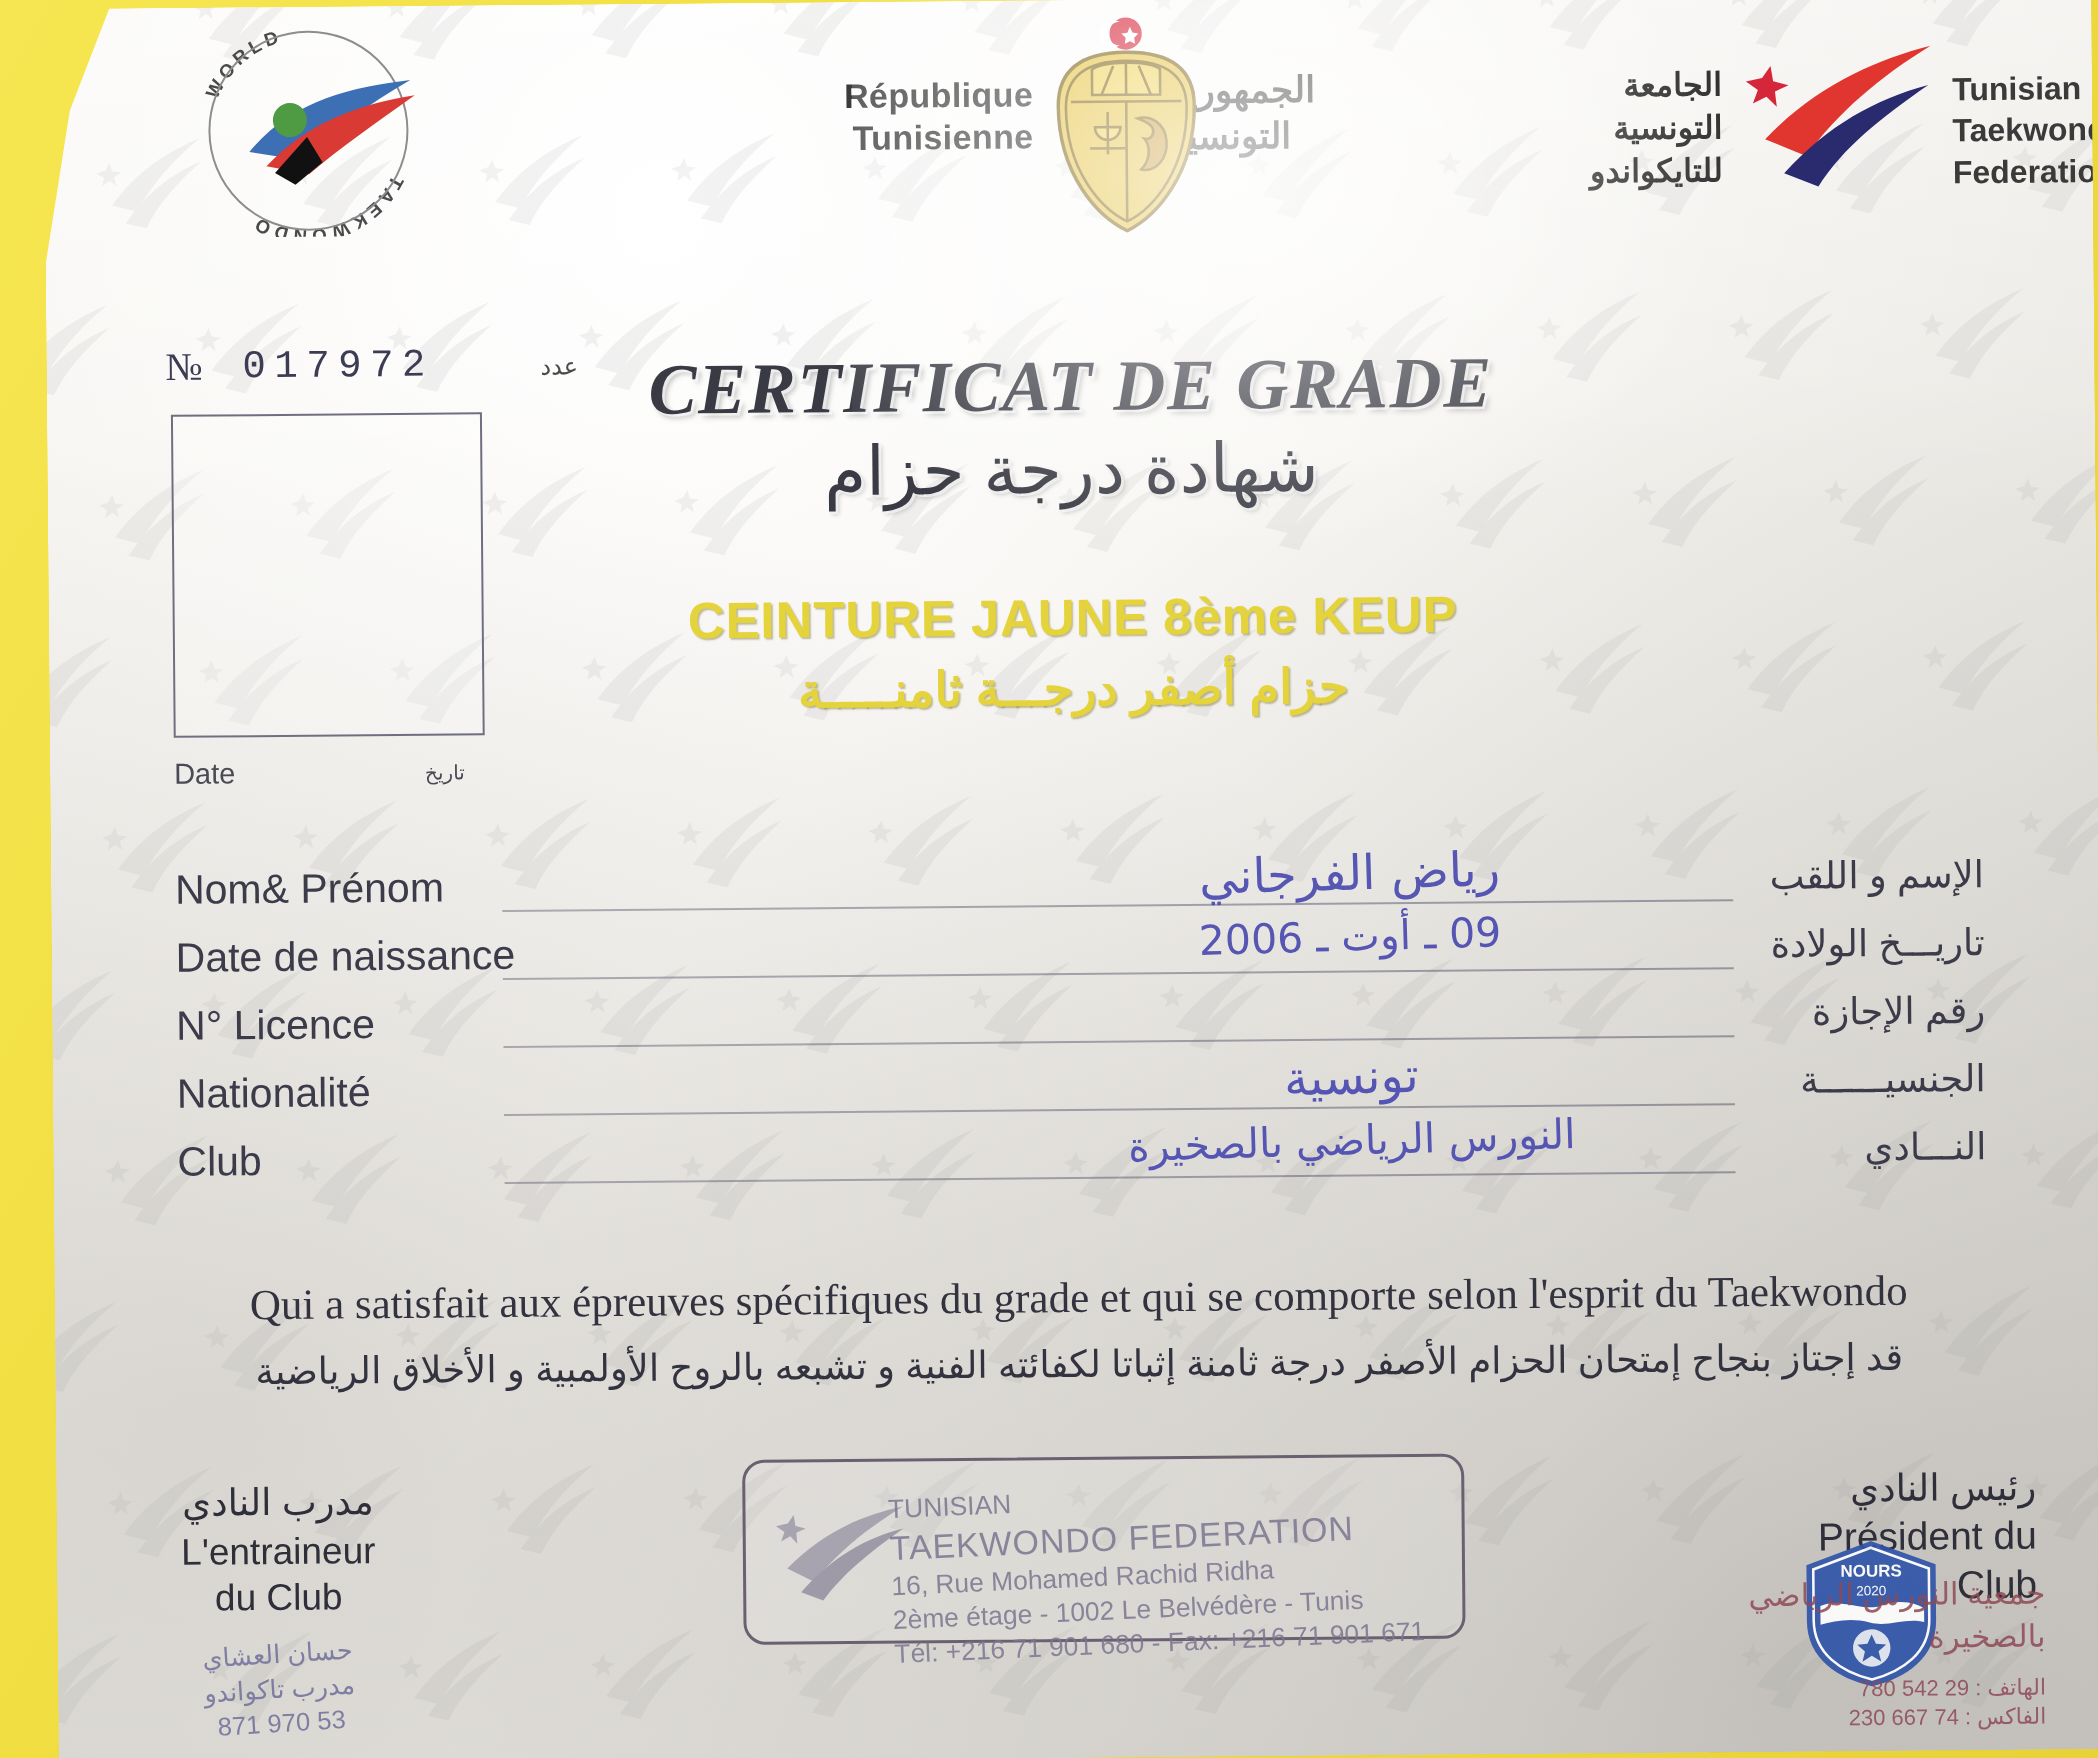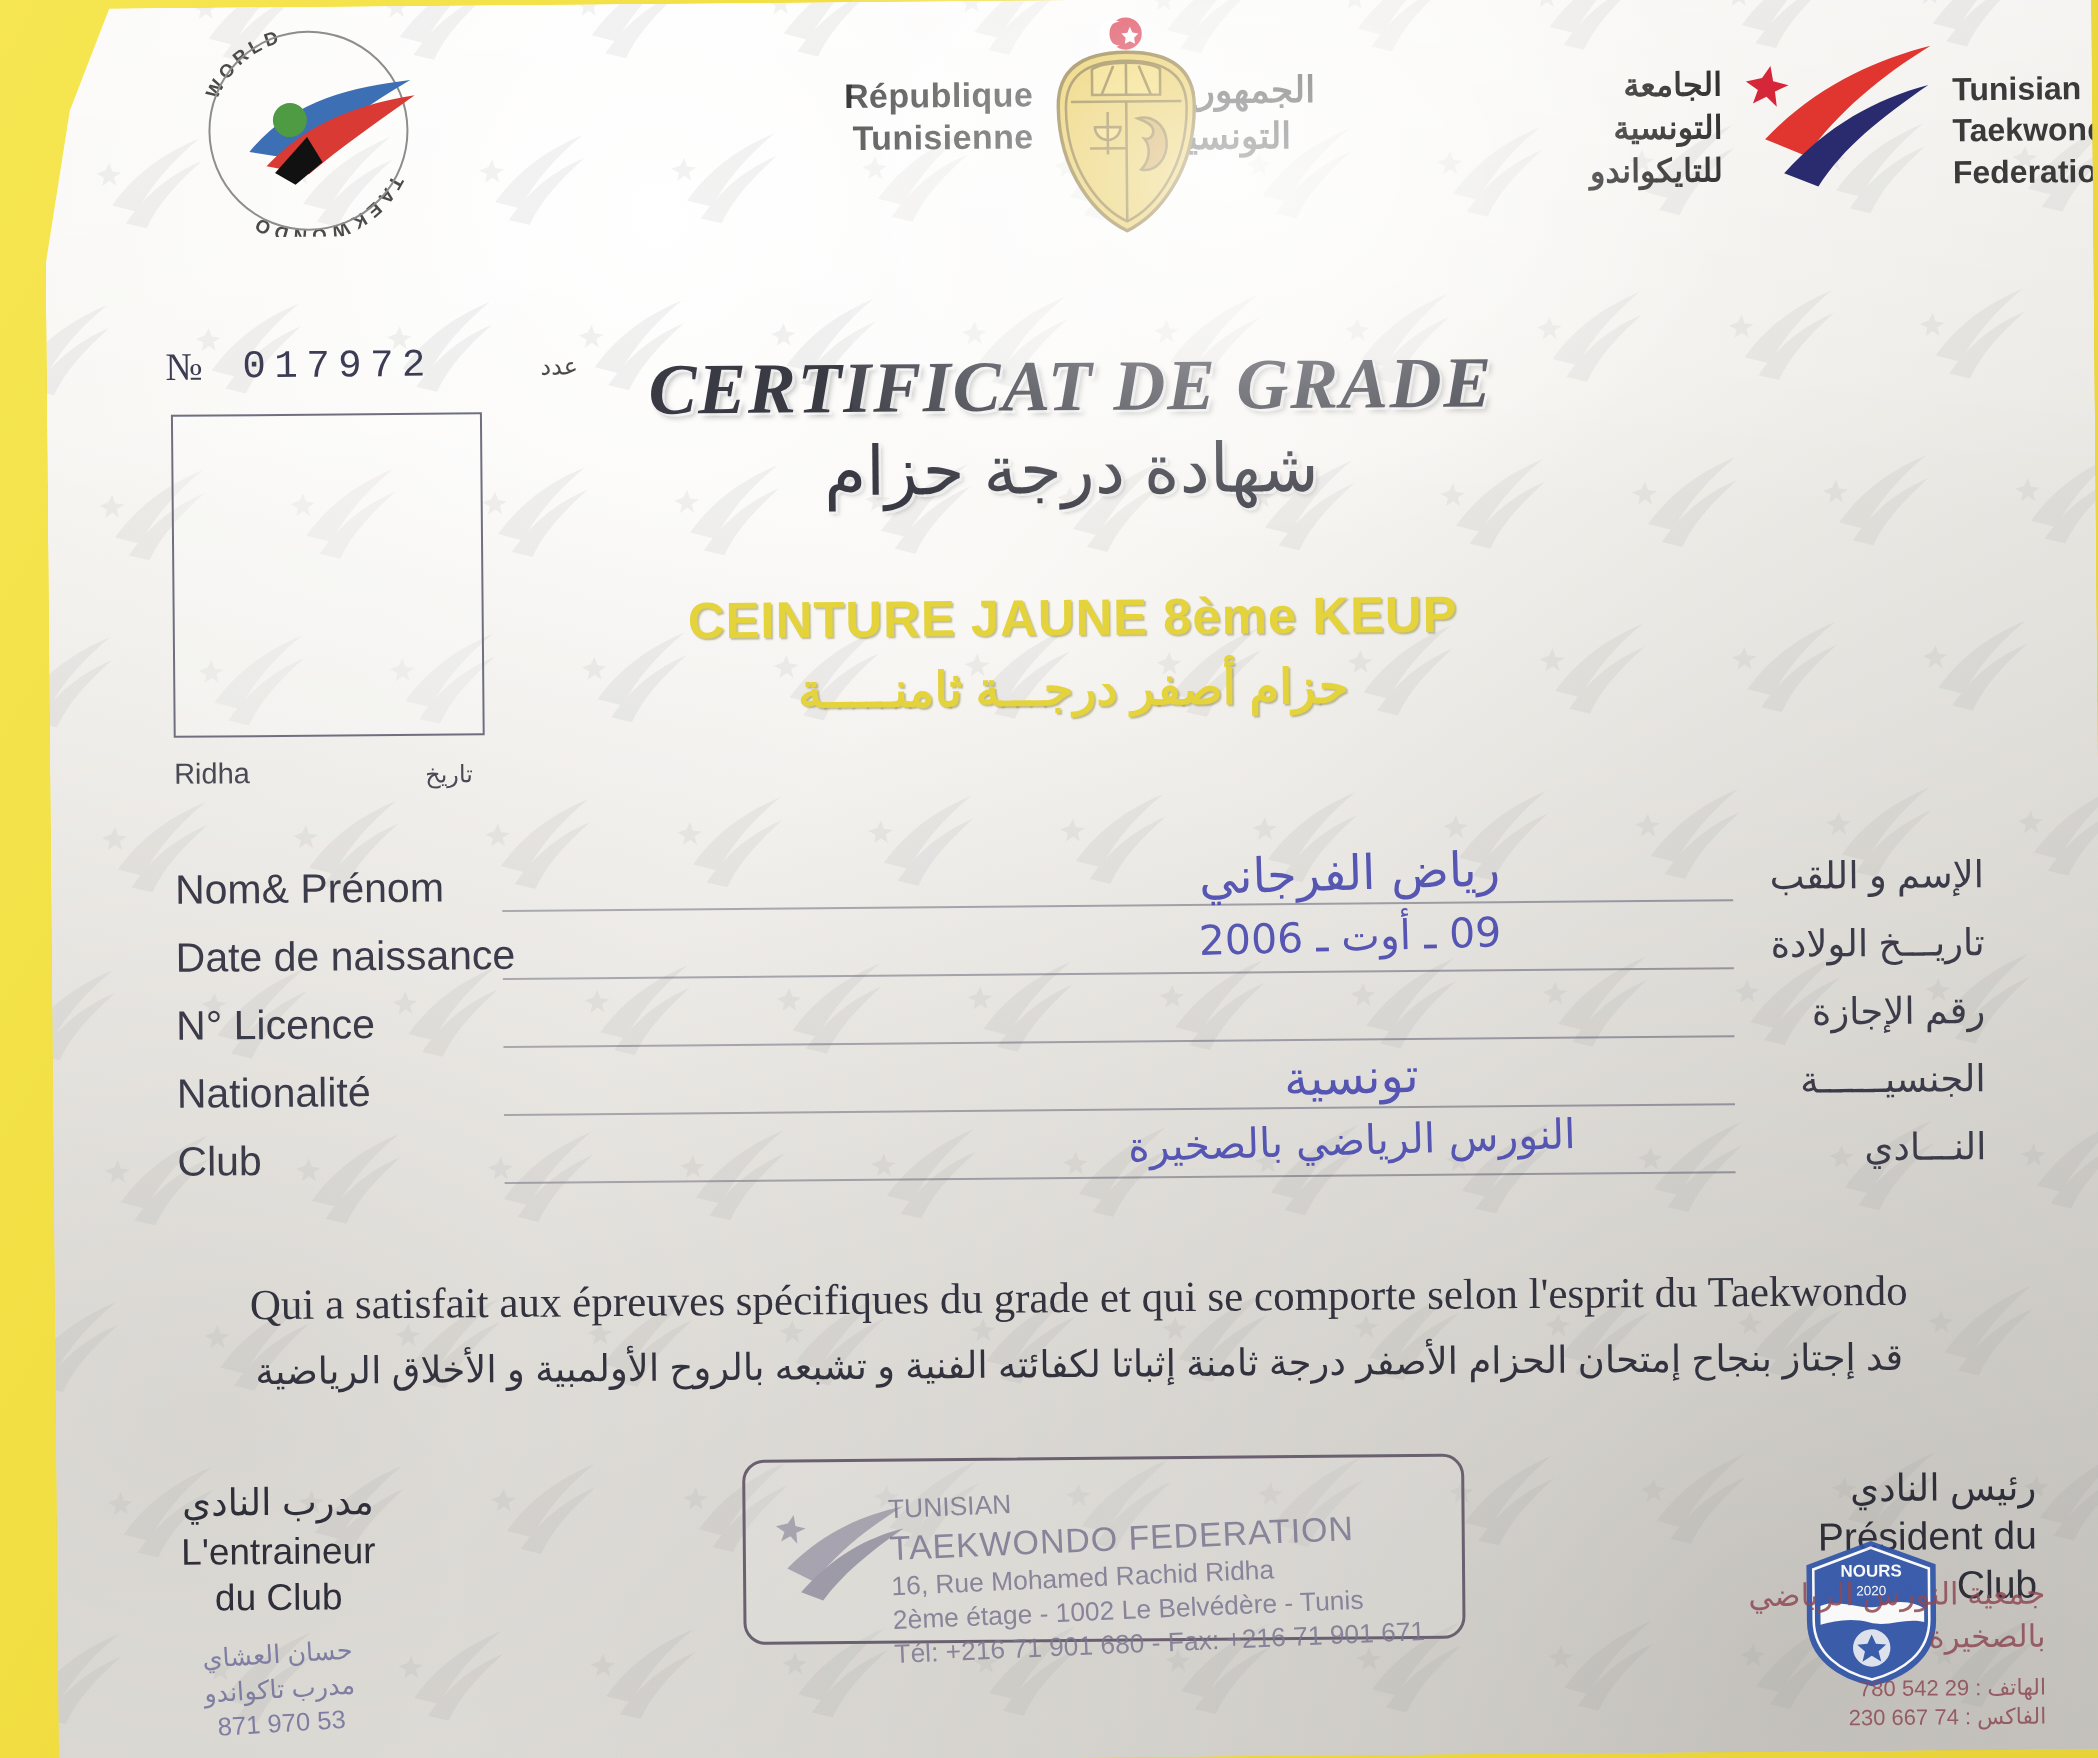--- a/index.html
+++ b/index.html
@@ -71,21 +71,21 @@
   #ttf-en{position:absolute;left:460px;top:51px;width:204px;
     font-size:32px;font-weight:bold;color:#3a3a3a;line-height:1.3;}
 
   
   #numline{position:absolute;left:119px;top:336px;width:443px;height:51px;}
   #no-sym{position:absolute;left:0;top:0;font-size:39px;color:#3c3c55;font-family:"Liberation Serif",serif;}
   #no-val{position:absolute;left:77px;top:1.7px;font-size:39px;letter-spacing:8.5px;color:#3c3c55;font-family:"Liberation Mono",monospace;}
   #no-ar{position:absolute;left:375px;top:12px;font-size:24px;color:#4a4a4a;direction:rtl;}
   #photobox{position:absolute;left:124px;top:407px;width:307px;height:319px;border:2.6px solid #6f6f80;background:rgba(255,255,255,.25);}
   #date-fr{position:absolute;left:124px;top:750px;font-size:29px;color:#4a4a55;}
-  #date-ar{position:absolute;left:375px;top:755px;font-size:24px;color:#4a4a55;direction:rtl;font-family:Liberation Serif, serif;}
+  #date-ar{position:absolute;left:375px;top:755px;font-size:20px;color:#4a4a55;direction:rtl;font-family:Liberation Serif, serif;}
 
   
   #title-fr{
     position:absolute;left:0;top:345px;width:100%;text-align:center;
     font-family:"Liberation Serif",serif;font-weight:bold;font-style:italic;
     font-size:72px;letter-spacing:1.7px;color:#3a3a44;
     text-shadow:2.6px 2.6px 0 rgba(255,255,255,.6), 4.3px 4.3px 5.1px rgba(90,90,90,.35);
   }
   #title-ar{
     position:absolute;left:0;top:430px;width:100%;text-align:center;
@@ -854,21 +854,21 @@
         </div>
       </div>
     </div>
 
     <div id="numline">
       <span id="no-sym">№</span>
       <span id="no-val">017972</span>
       <span id="no-ar">عدد</span>
     </div>
     <div id="photobox"></div>
-    <div id="date-fr">Ridha</div>
+    <div id="date-fr">Date</div>
     <div id="date-ar">تاريخ</div>
 
     <div id="title-fr">CERTIFICAT DE GRADE</div>
     <div id="title-ar">شهادة درجة حزام</div>
     <div id="belt-fr">CEINTURE JAUNE 8ème KEUP</div>
     <div id="belt-ar">حزام أصفر درجـــة ثامنـــــة</div>
 
     <div id="fields">
 
       <div class="field-row">

